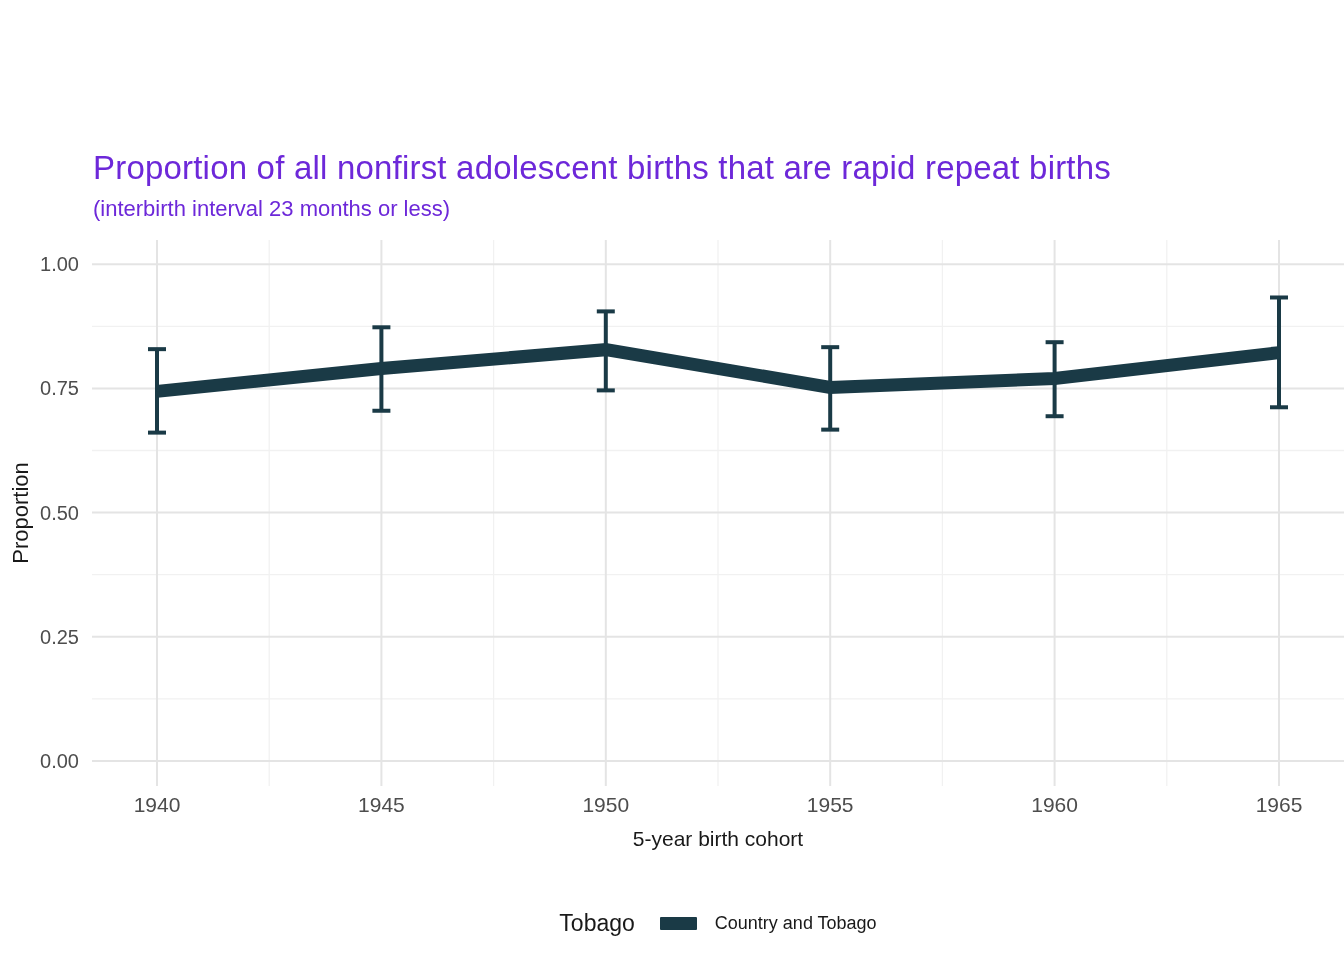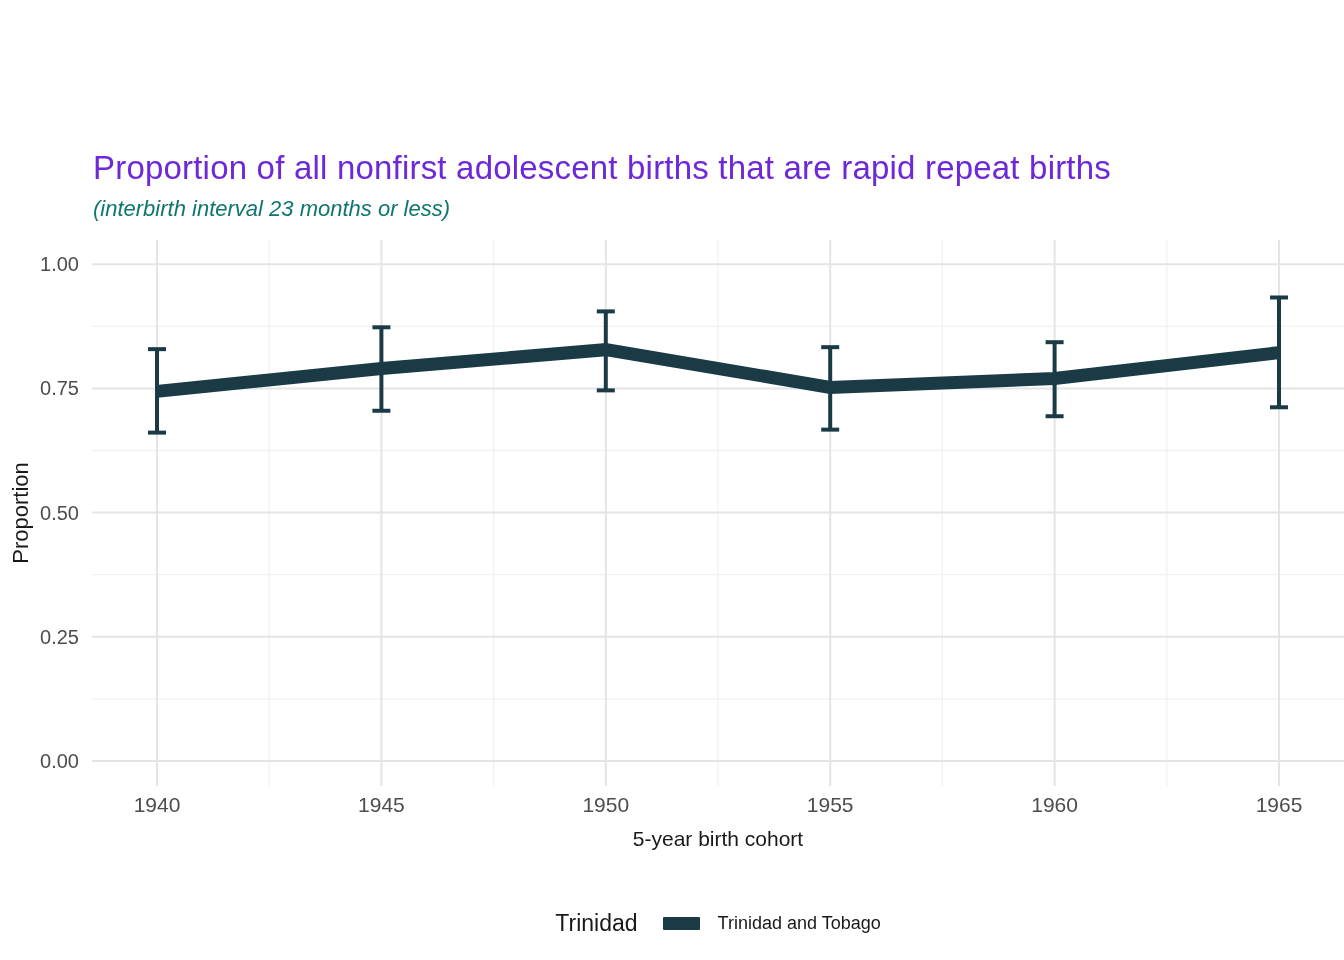--- a/index.html
+++ b/index.html
@@ -7,21 +7,21 @@
     position:relative; width:1344px; height:960px;
     background:#ffffff; overflow:hidden;
     font-family:"Liberation Sans", sans-serif;
   }
   .chart-title {
     position:absolute; left:93px; top:149px;
     font-size:33px; color:#6d28d9; letter-spacing:0.2px;
   }
   .chart-subtitle {
     position:absolute; left:93px; top:196px;
-    font-size:22px; color:#0f766e;font-style:italic;
+    font-size:22px; color:#6d28d9;
   }
   .plot-svg { position:absolute; left:0; top:0; }
   .x-axis-title {
     position:absolute; left:92px; top:827px; width:1252px;
     text-align:center; font-size:21px; color:#191919;
   }
   .y-axis-title {
     position:absolute; left:21px; top:513px;
     transform:translate(-50%,-50%) rotate(-90deg);
     white-space:nowrap; font-size:22px; color:#191919;
@@ -97,18 +97,18 @@
       <line x1="1270" x2="1288" y1="297.4856" y2="297.4856" stroke="#1a3a46" stroke-width="4"></line>
       <line x1="1270" x2="1288" y1="407.27840000000003" y2="407.27840000000003" stroke="#1a3a46" stroke-width="4"></line>
       <polyline points="157,391.3808 381.4,368.52799999999996 605.8,349.6496 830.2,387.40639999999996 1054.6,378.464 1279,352.6304" fill="none" stroke="#1a3a46" stroke-width="13" stroke-linejoin="miter" stroke-linecap="butt"></polyline>
     </svg>
 
   <div class="x-axis-title">5-year birth cohort</div>
 
   <div class="y-axis-title">Proportion</div>
 
   <div class="legend-row">
-    <span class="legend-title">Trinidad</span>
+    <span class="legend-title">Tobago</span>
     <span class="legend-swatch" style="background: rgb(26, 58, 70);"></span>
-    <span class="legend-label">Trinidad and Tobago</span>
+    <span class="legend-label">Country and Tobago</span>
   </div>
 
 </div>
 
 </body></html>

